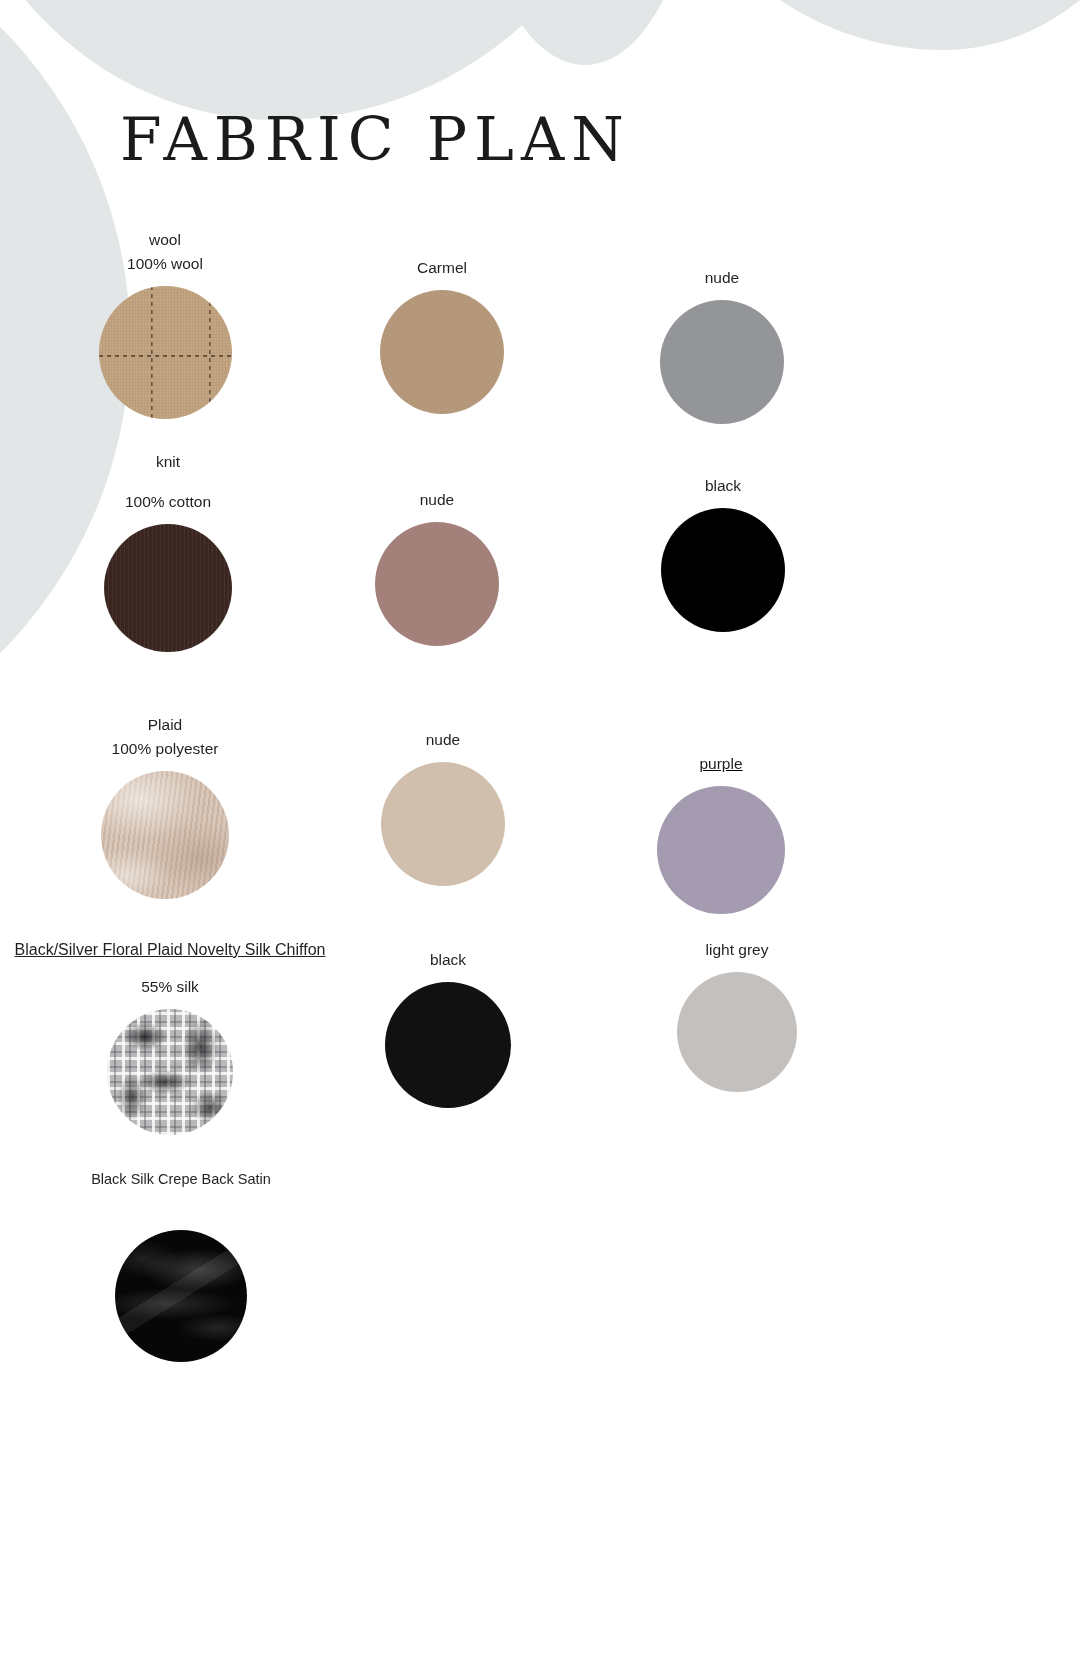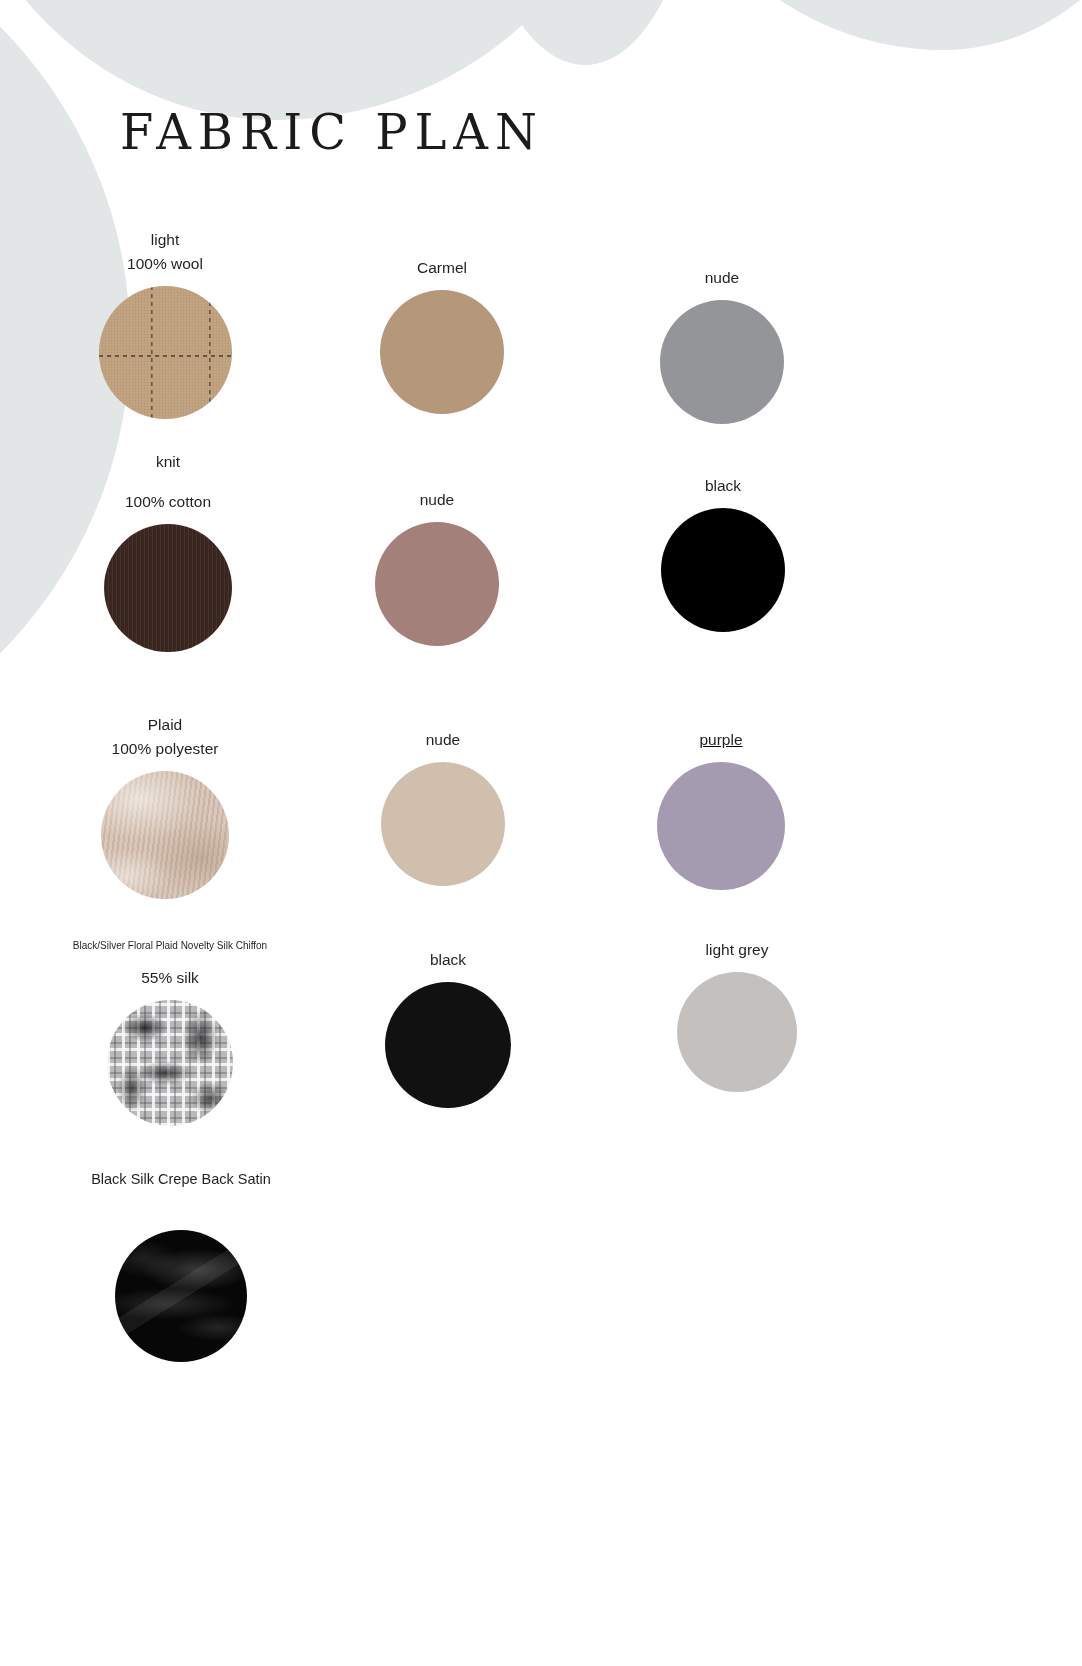--- a/index.html
+++ b/index.html
@@ -56,21 +56,21 @@
     height: 900px;
     border-radius: 0 100% 100% 0 / 0 50% 50% 0;
   }
 
   
   .title {
     position: absolute;
     left: 120px;
     top: 104px;
     font-family: "DejaVu Serif", serif;
-    font-size: 48px;
+    font-size: 60px;
     font-weight: 400;
     letter-spacing: 7px;
     color: #1b1b1b;
     white-space: nowrap;
   }
 
   
   .grid {
     position: absolute;
     left: 0;
@@ -89,21 +89,22 @@
     line-height: 1.55;
   }
   .labels .lbl {
     display: block;
     white-space: nowrap;
   }
   .labels .lbl.small {
     font-size: 14.5px;
   }
   .labels .lbl.tiny {
-    font-size: 10px;
+    font-size: 16px;
+    text-decoration: underline;
   }
   .swatch-wrap {
     display: flex;
     justify-content: center;
     margin-top: 10px;
   }
   .swatch {
     border-radius: 50%;
     position: relative;
     overflow: hidden;
@@ -211,21 +212,21 @@
     <div class="blob blob-top-right"></div>
     <div class="blob blob-left"></div>
   </div>
 
   <div class="title">FABRIC PLAN</div>
 
   <div class="grid">
 
     <div class="cell" style="left:0px; top:228px;">
       <div class="labels">
-        <span class="lbl">light</span>
+        <span class="lbl">wool</span>
         <span class="lbl" style="">100% wool</span>
       </div>
       <div class="swatch-wrap">
         <div class="swatch sw-wool" style="width:133px;height:133px;"></div>
       </div>
     </div>
 
     <div class="cell" style="left:277px; top:256px;">
       <div class="labels">
         <span class="lbl">Carmel</span>
@@ -284,21 +285,21 @@
 
     <div class="cell" style="left:278px; top:728px;">
       <div class="labels">
         <span class="lbl">nude</span>
       </div>
       <div class="swatch-wrap">
         <div class="swatch sw-solid" style="width:124px;height:124px;background:#d1bfae;"></div>
       </div>
     </div>
 
-    <div class="cell" style="left:556px; top:728px;text-decoration:underline;">
+    <div class="cell" style="left:556px; top:752px;text-decoration:underline;">
       <div class="labels">
         <span class="lbl">purple</span>
       </div>
       <div class="swatch-wrap">
         <div class="swatch sw-solid" style="width:128px;height:128px;background:#a49bb0;"></div>
       </div>
     </div>
 
     <div class="cell" style="left:5px; top:938px;">
       <div class="labels">

